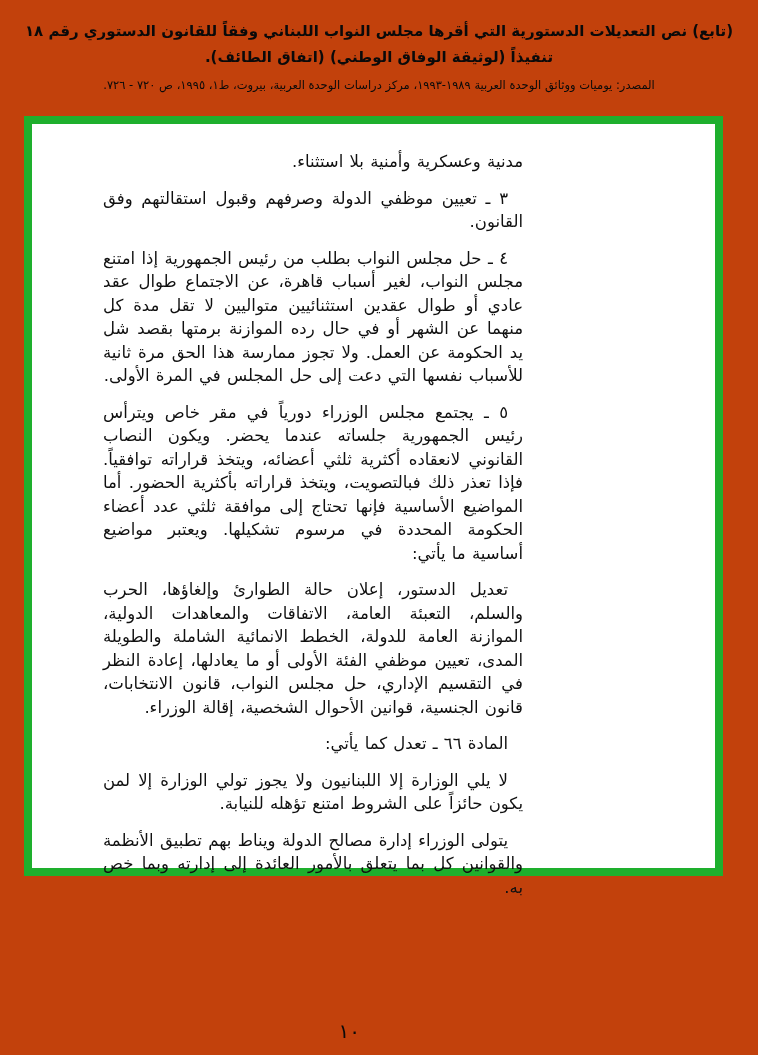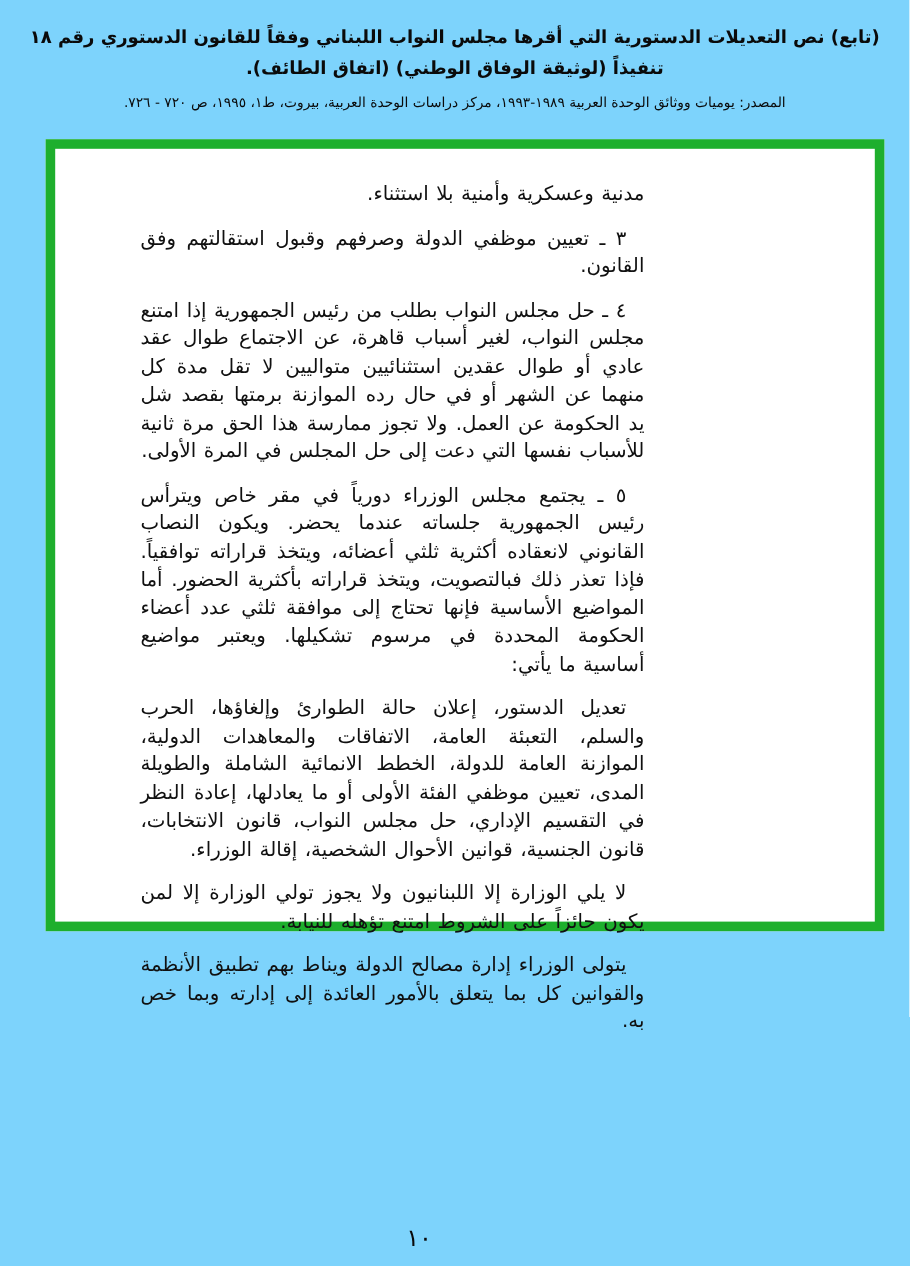--- a/index.html
+++ b/index.html
@@ -1,21 +1,21 @@
 <!DOCTYPE html>
 <html lang="ar"><head>
 <meta charset="utf-8">
 <style>
   * { margin: 0; padding: 0; box-sizing: border-box; }
   html, body { background: #ffffff; }
   .page {
     position: relative;
     width: 758px;
     height: 1055px;
-    background: #7dd3fc;
+    background: #c2410c;
     color: #0d0d0d;
     font-family: "DejaVu Sans", sans-serif;
     overflow: hidden;
   }
   .header {
     position: absolute;
     top: 18px;
     left: 10px;
     width: 738px;
     direction: rtl;
@@ -29,24 +29,24 @@
   }
   .header-source {
     margin-top: 7px;
     font-size: 11.5px;
     font-weight: normal;
     line-height: 16px;
     color: #0a0a0a;
   }
   .frame {
     position: absolute;
-    left: 38px;
+    left: 24px;
     top: 116px;
     width: 699px;
-    height: 660px;
+    height: 760px;
     border: 8px solid #1eaf2d;
     background: #ffffff;
     padding-left: 36px;
   }
   .textcol {
     position: absolute;
     top: 26px;
     right: 192px;
     width: 420px;
     direction: rtl;
@@ -82,20 +82,21 @@
     <div class="header-source">المصدر: يوميات ووثائق الوحدة العربية ١٩٨٩-١٩٩٣، مركز دراسات الوحدة العربية، بيروت، ط١، ١٩٩٥، ص ٧٢٠ - ٧٢٦.</div>
   </div>
 
   <div class="frame">
     <div class="textcol">
       <p class="para no-indent">مدنية وعسكرية وأمنية بلا استثناء.</p>
       <p class="para">٣ ـ تعيين موظفي الدولة وصرفهم وقبول استقالتهم وفق القانون.</p>
       <p class="para">٤ ـ حل مجلس النواب بطلب من رئيس الجمهورية إذا امتنع مجلس النواب، لغير أسباب قاهرة، عن الاجتماع طوال عقد عادي أو طوال عقدين استثنائيين متواليين لا تقل مدة كل منهما عن الشهر أو في حال رده الموازنة برمتها بقصد شل يد الحكومة عن العمل. ولا تجوز ممارسة هذا الحق مرة ثانية للأسباب نفسها التي دعت إلى حل المجلس في المرة الأولى.</p>
       <p class="para">٥ ـ يجتمع مجلس الوزراء دورياً في مقر خاص ويترأس رئيس الجمهورية جلساته عندما يحضر. ويكون النصاب القانوني لانعقاده أكثرية ثلثي أعضائه، ويتخذ قراراته توافقياً. فإذا تعذر ذلك فبالتصويت، ويتخذ قراراته بأكثرية الحضور. أما المواضيع الأساسية فإنها تحتاج إلى موافقة ثلثي عدد أعضاء الحكومة المحددة في مرسوم تشكيلها. ويعتبر مواضيع أساسية ما يأتي:</p>
       <p class="para">تعديل الدستور، إعلان حالة الطوارئ وإلغاؤها، الحرب والسلم، التعبئة العامة، الاتفاقات والمعاهدات الدولية، الموازنة العامة للدولة، الخطط الانمائية الشاملة والطويلة المدى، تعيين موظفي الفئة الأولى أو ما يعادلها، إعادة النظر في التقسيم الإداري، حل مجلس النواب، قانون الانتخابات، قانون الجنسية، قوانين الأحوال الشخصية، إقالة الوزراء.</p>
+      <p class="para">المادة ٦٦ ـ تعدل كما يأتي:</p>
       <p class="para">لا يلي الوزارة إلا اللبنانيون ولا يجوز تولي الوزارة إلا لمن يكون حائزاً على الشروط امتنع تؤهله للنيابة.</p>
       <p class="para">يتولى الوزراء إدارة مصالح الدولة ويناط بهم تطبيق الأنظمة والقوانين كل بما يتعلق بالأمور العائدة إلى إدارته وبما خص به.</p>
     </div>
   </div>
 
   <div class="pagenum">١٠</div>
 
 </div>
 
 </body></html>

